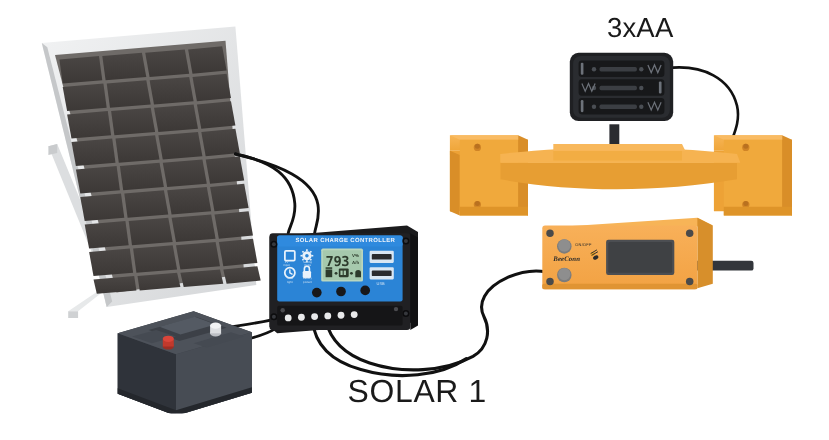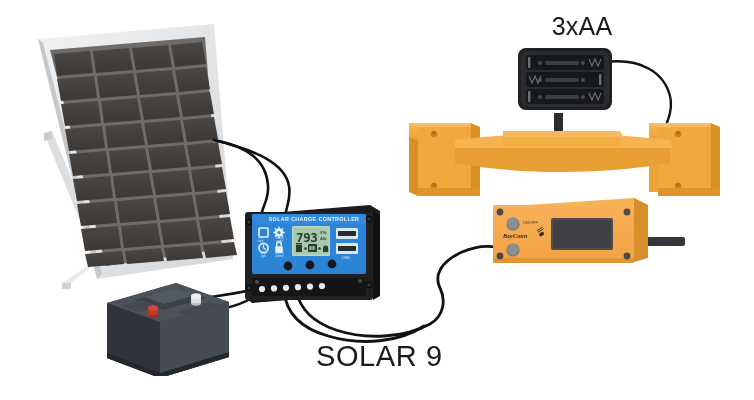--- a/index.html
+++ b/index.html
@@ -434,21 +434,21 @@
         <rect x="191" y="296" width="10" height="7" fill="#dcdee1"></rect>
         <ellipse cx="196" cy="296" rx="5" ry="2.8" fill="#f1f2f4"></ellipse>
       </g>
 
       <polygon points="107,353 160,373 229,352 229,357 160,378 107,358" fill="#24272c"></polygon>
     </g>
   </svg>
 
   <div class="lbl-3xaa">3xAA</div>
 
-  <div class="lbl-solar1">SOLAR 9</div>
+  <div class="lbl-solar1">SOLAR 1</div>
 
   <div class="scc-title">SOLAR CHARGE CONTROLLER</div>
 
   <div class="lcd-digits">793</div>
 
   <div class="lcd-unit-top">V%</div>
 
   <div class="lcd-unit-bot">A/h</div>
 
   <div class="scc-usb-lbl">USB</div>

